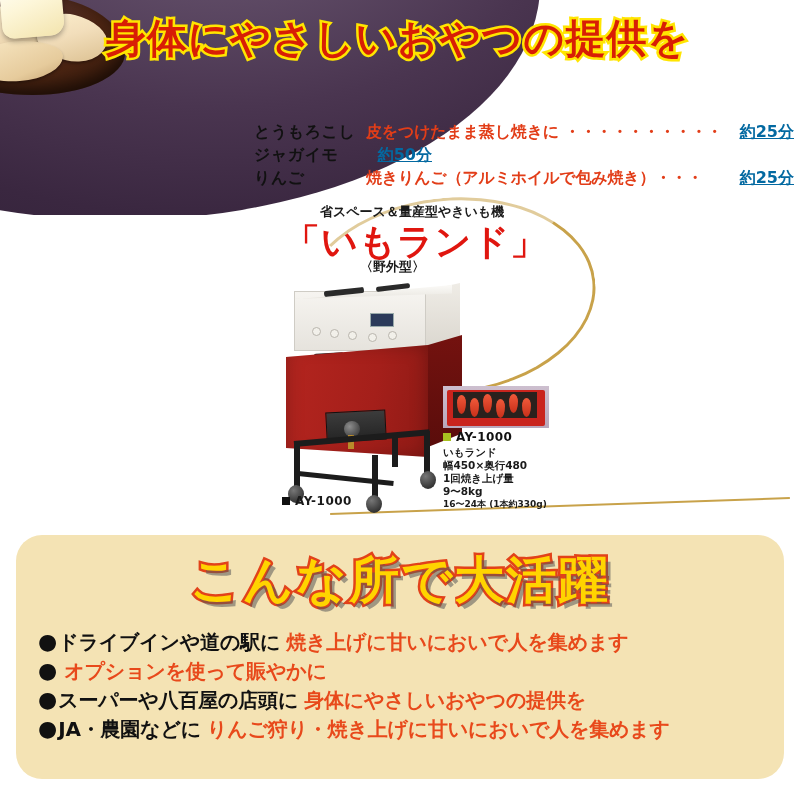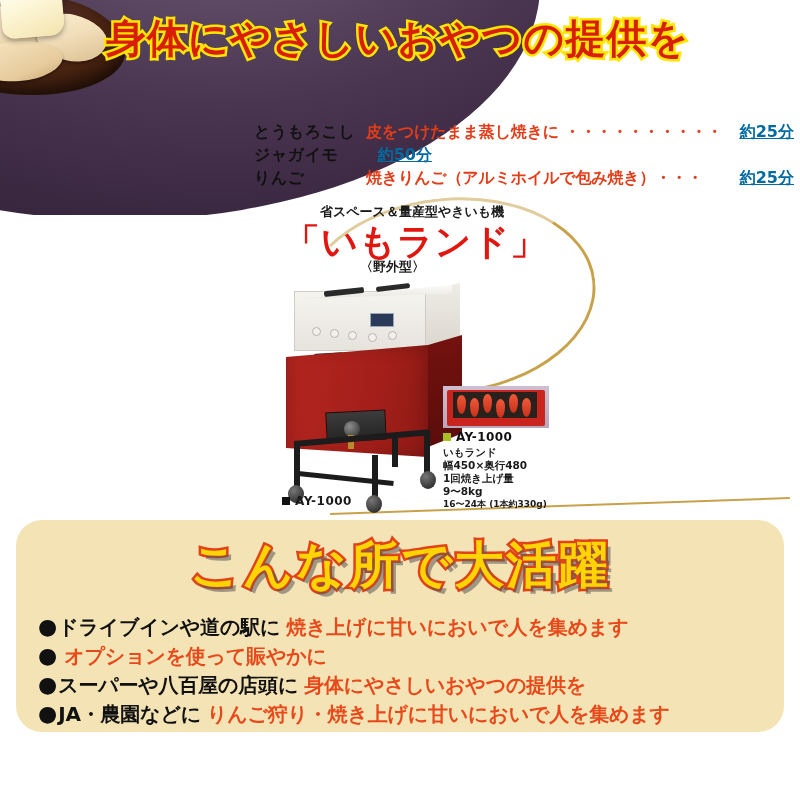--- a/index.html
+++ b/index.html
@@ -350,22 +350,22 @@
     font-weight: bold;
     color: #1a1a1a;
     line-height: 1.25;
     white-space: nowrap;
   }
   .spec-line.small { font-size: 9px; }
 
   
   #panel {
     position: absolute;
-    left: 16px; top: 520px;
-    width: 768px; height: 212px;
+    left: 16px; top: 535px;
+    width: 768px; height: 244px;
     background: #f4e3b4;
     border-radius: 26px;
     z-index: 2;
   }
   #panel-title {
     position: absolute;
     left: 0; top: 12px;
     width: 768px;
     text-align: center;
     font-size: 50px;

